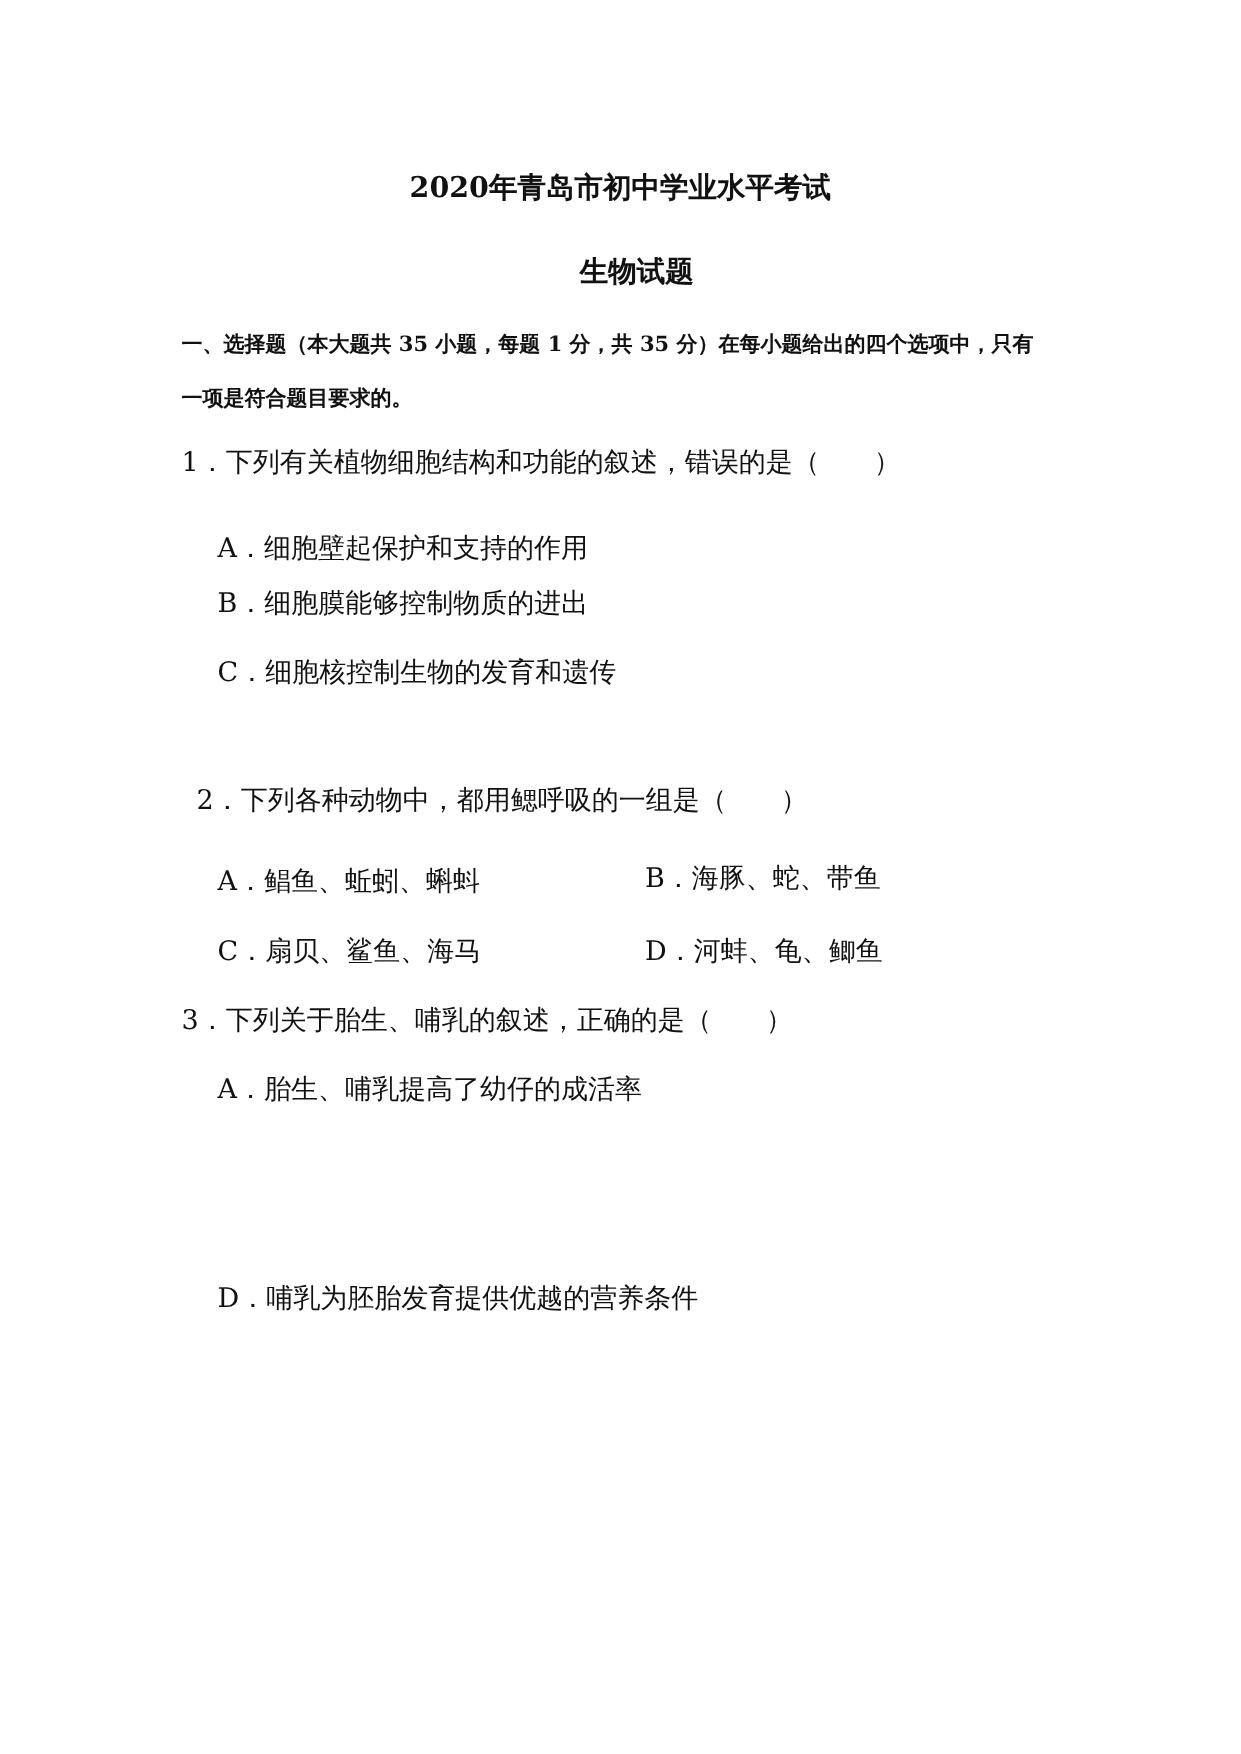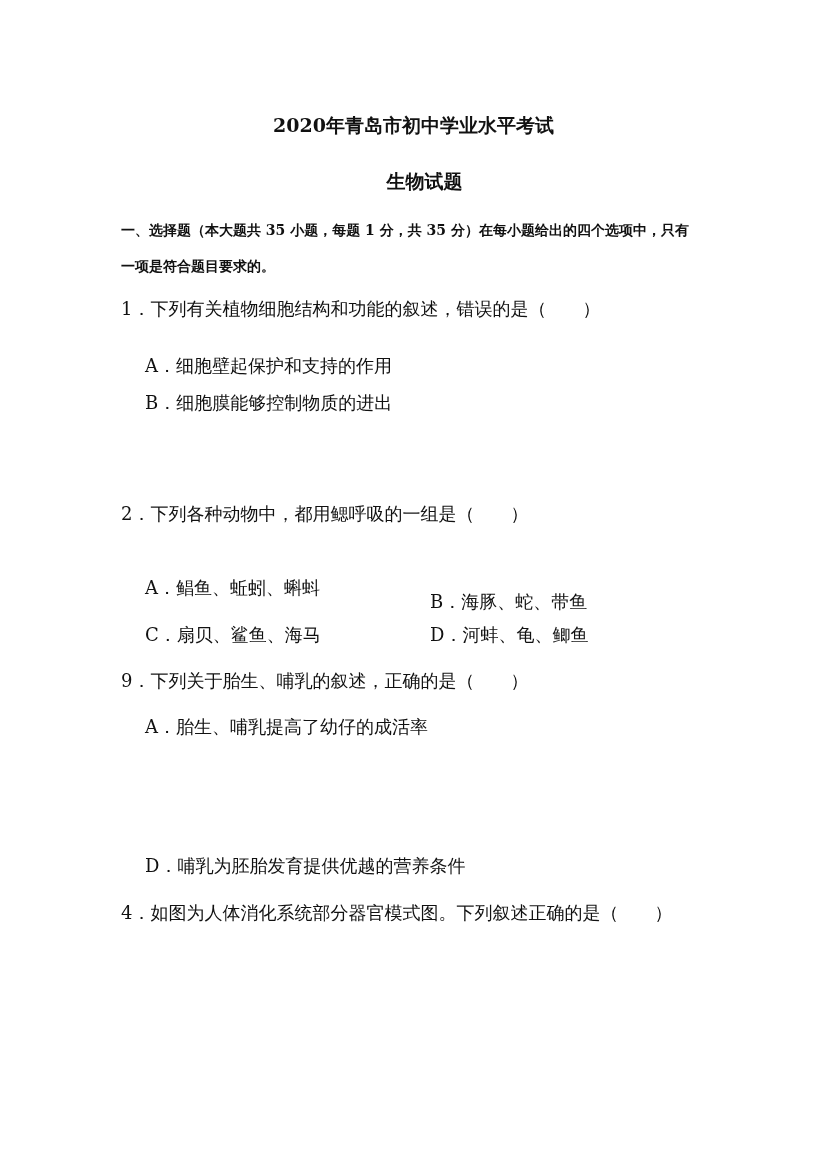--- a/index.html
+++ b/index.html
@@ -55,25 +55,25 @@
 <div class="page">
   <div class="title" id="main-title">2020年青岛市初中学业水平考试</div>
   <div class="title" id="sub-title">生物试题</div>
 
   <div class="section-header" style="top:220px;">一、选择题（本大题共 35 小题，每题 1 分，共 35 分）在每小题给出的四个选项中，只有</div>
   <div class="section-header" style="top:256px;">一项是符合题目要求的。</div>
 
   <div class="line q" style="top:299px;">1．下列有关植物细胞结构和功能的叙述，错误的是（　　）</div>
   <div class="line opt" style="top:346px;margin-top:10px;">A．细胞壁起保护和支持的作用</div>
   <div class="line opt" style="top:393px;">B．细胞膜能够控制物质的进出</div>
+  <div class="line opt" style="top:439px;">C．细胞核控制生物的发育和遗传</div>
 
-  <div class="line q" style="top:504px;">2．下列各种动物中，都用鳃呼吸的一组是（　　）</div>
+  <div class="line q" style="top:524px;margin-left:10px;">2．下列各种动物中，都用鳃呼吸的一组是（　　）</div>
   <div class="line opt" style="top:578px;">A．鲳鱼、蚯蚓、蝌蚪</div>
-  <div class="line opt-right" style="top:592px;">B．海豚、蛇、带鱼</div>
+  <div class="line opt-right" style="top:576px;">B．海豚、蛇、带鱼</div>
   <div class="line opt" style="top:625px;">C．扇贝、鲨鱼、海马</div>
   <div class="line opt-right" style="top:625px;">D．河蚌、龟、鲫鱼</div>
 
-  <div class="line q" style="top:671px;">9．下列关于胎生、哺乳的叙述，正确的是（　　）</div>
+  <div class="line q" style="top:671px;">3．下列关于胎生、哺乳的叙述，正确的是（　　）</div>
   <div class="line opt" style="top:717px;">A．胎生、哺乳提高了幼仔的成活率</div>
   <div class="line opt" style="top:856px;">D．哺乳为胚胎发育提供优越的营养条件</div>
 
-  <div class="line q" style="top:903px;">4．如图为人体消化系统部分器官模式图。下列叙述正确的是（　　）</div>
 </div>
 
 </body></html>

